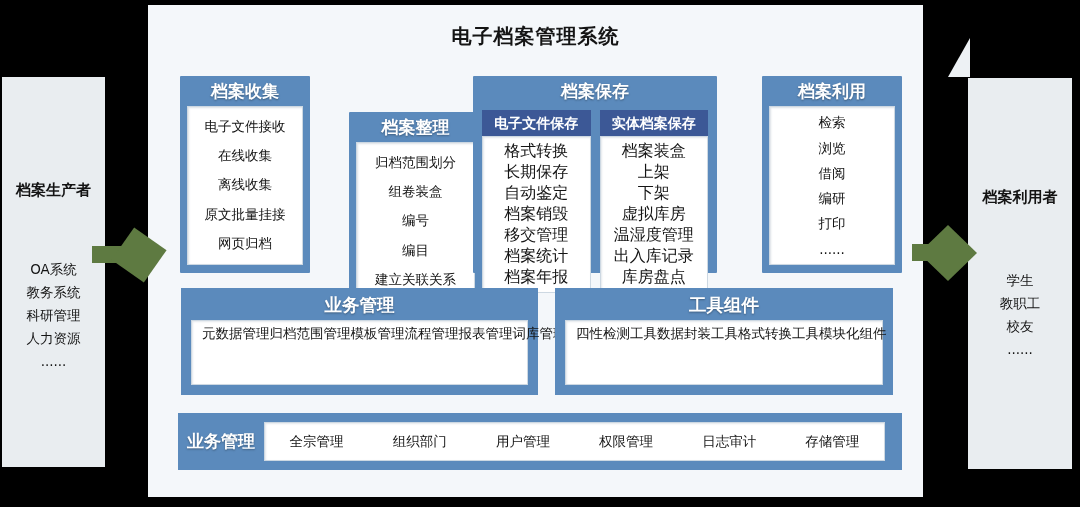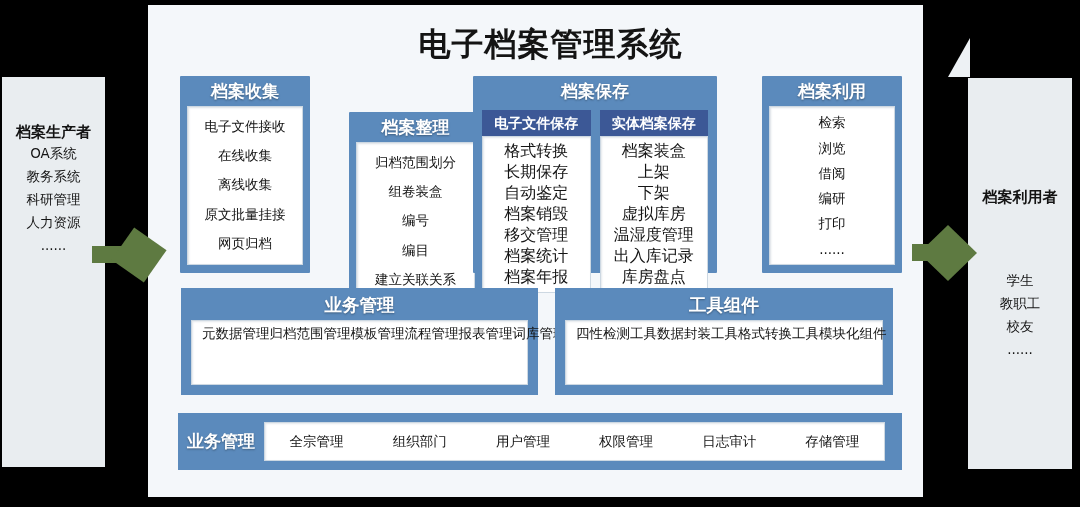--- a/index.html
+++ b/index.html
@@ -2,22 +2,22 @@
 <html><head>
 <meta charset="utf-8">
 <style>
   html,body { margin:0; padding:0; background:#000; }
   .canvas {
     position:relative; width:1080px; height:507px; background:#000;
     font-family:"DejaVu Sans","Liberation Sans",sans-serif; overflow:hidden;
   }
   .main { position:absolute; left:148px; top:5px; width:775px; height:492px; background:#f4f7fa; }
   .title {
-    position:absolute; top:18px; left:15px; width:100%; text-align:center;
-    font-size:32px; font-weight:bold; color:#141414; letter-spacing:1px;
+    position:absolute; top:18px; left:0; width:100%; text-align:center;
+    font-size:20px; font-weight:bold; color:#141414; letter-spacing:1px;
   }
 
   
   .col {
     position:absolute; top:71px; height:197px; background:#5b8abc;
     box-sizing:border-box; display:flex; flex-direction:column; border-radius:1px;
   }
   .col-header {
     height:30px; line-height:30px; text-align:center; color:#ffffff; font-weight:bold;
     font-size:17px; text-shadow:0 1px 2px rgba(0,0,0,.35); flex:0 0 auto; white-space:nowrap;
@@ -71,24 +71,24 @@
     flex:1; margin-right:17px; height:37px; background:#fff; border:1px solid #cdd8e2;
     box-shadow:inset 1px 1px 2px rgba(120,140,160,.2);
     display:flex; align-items:center; justify-content:space-around;
   }
 
   
   .side { position:absolute; background:#e9edf0; color:#141414; text-align:center; }
   .side-left  { left:2px;   top:77px; width:103px; height:390px; }
   .side-right { left:968px; top:78px; width:104px; height:391px; }
   .side-title { font-weight:bold; font-size:15px; white-space:nowrap; }
-  .side-left  .side-title { margin-top:46px;text-align:center; }
+  .side-left  .side-title { margin-top:104px;text-align:center; }
   .side-right .side-title { margin-top:110px; }
   .side-items { font-size:13.5px; line-height:23px; }
-  .side-left  .side-items { }
+  .side-left  .side-items { margin-top:58px; }
   .side-right .side-items { margin-top:62px; }
 
   .corner-tri {
     position:absolute; left:948px; top:38px; width:0; height:0;
     border-left:22px solid transparent; border-bottom:39px solid #edf1f4;
   }
   .arrows { position:absolute; left:0; top:0; pointer-events:none; }
 </style>
 </head>
 <body>

